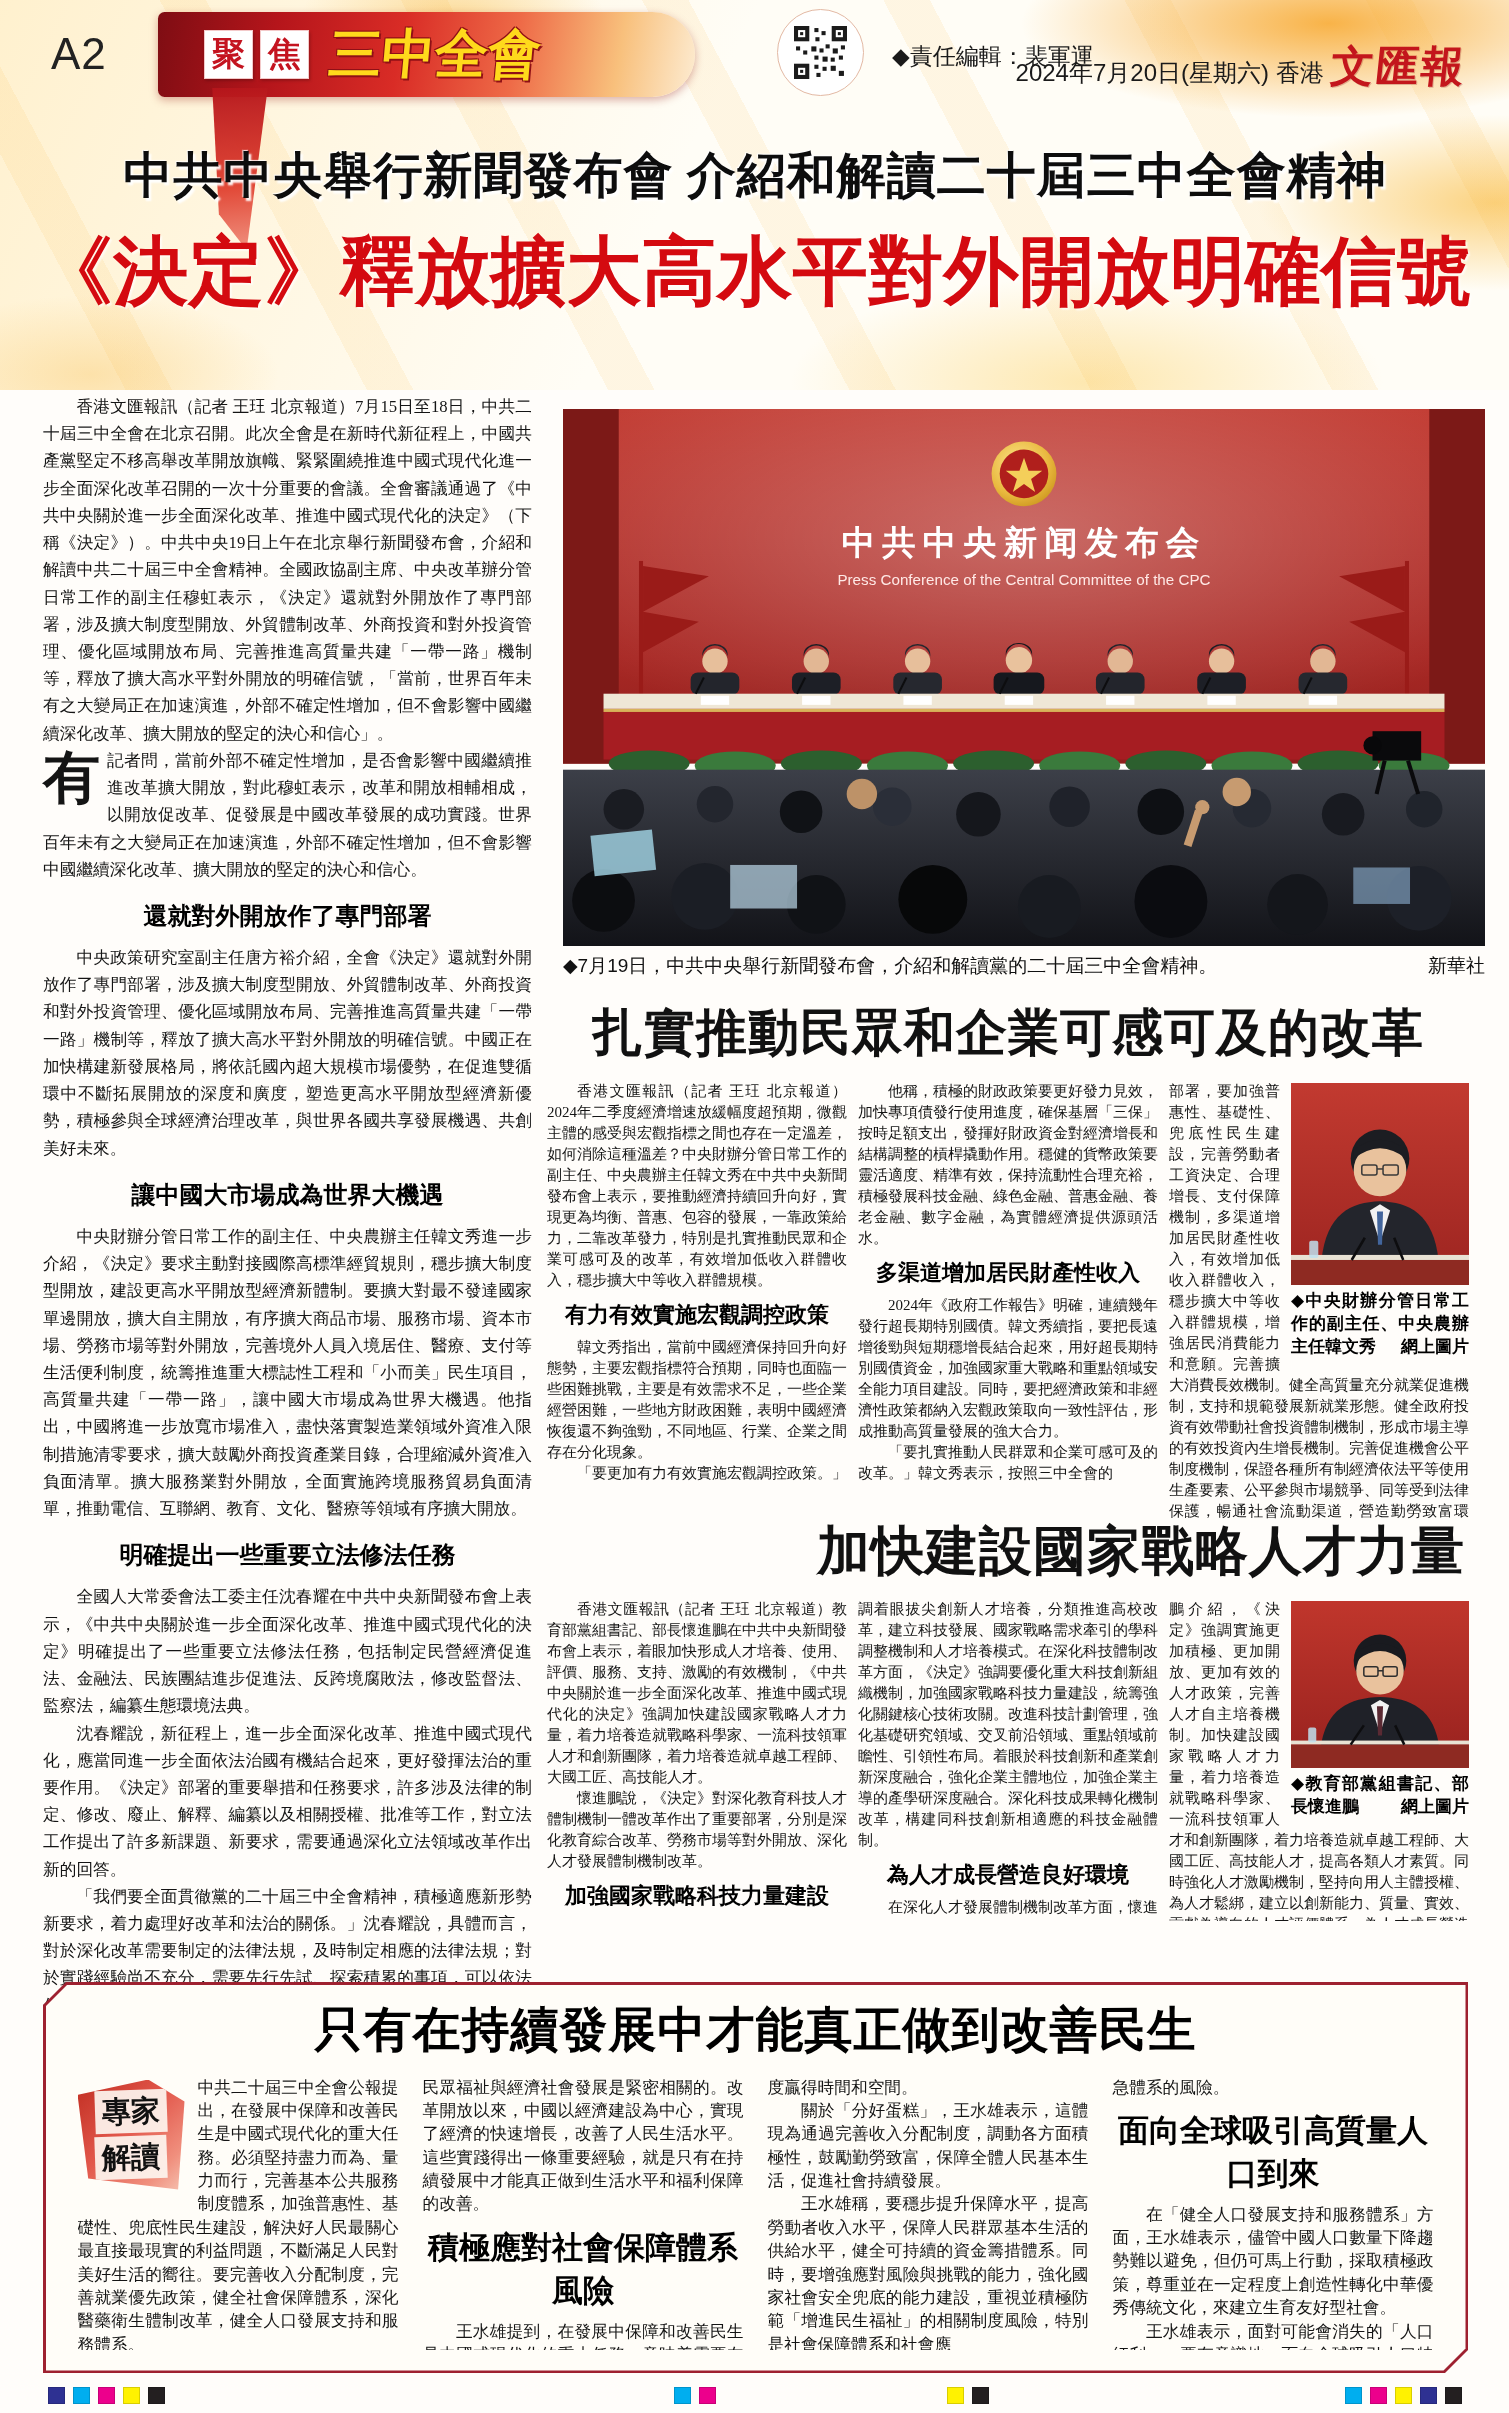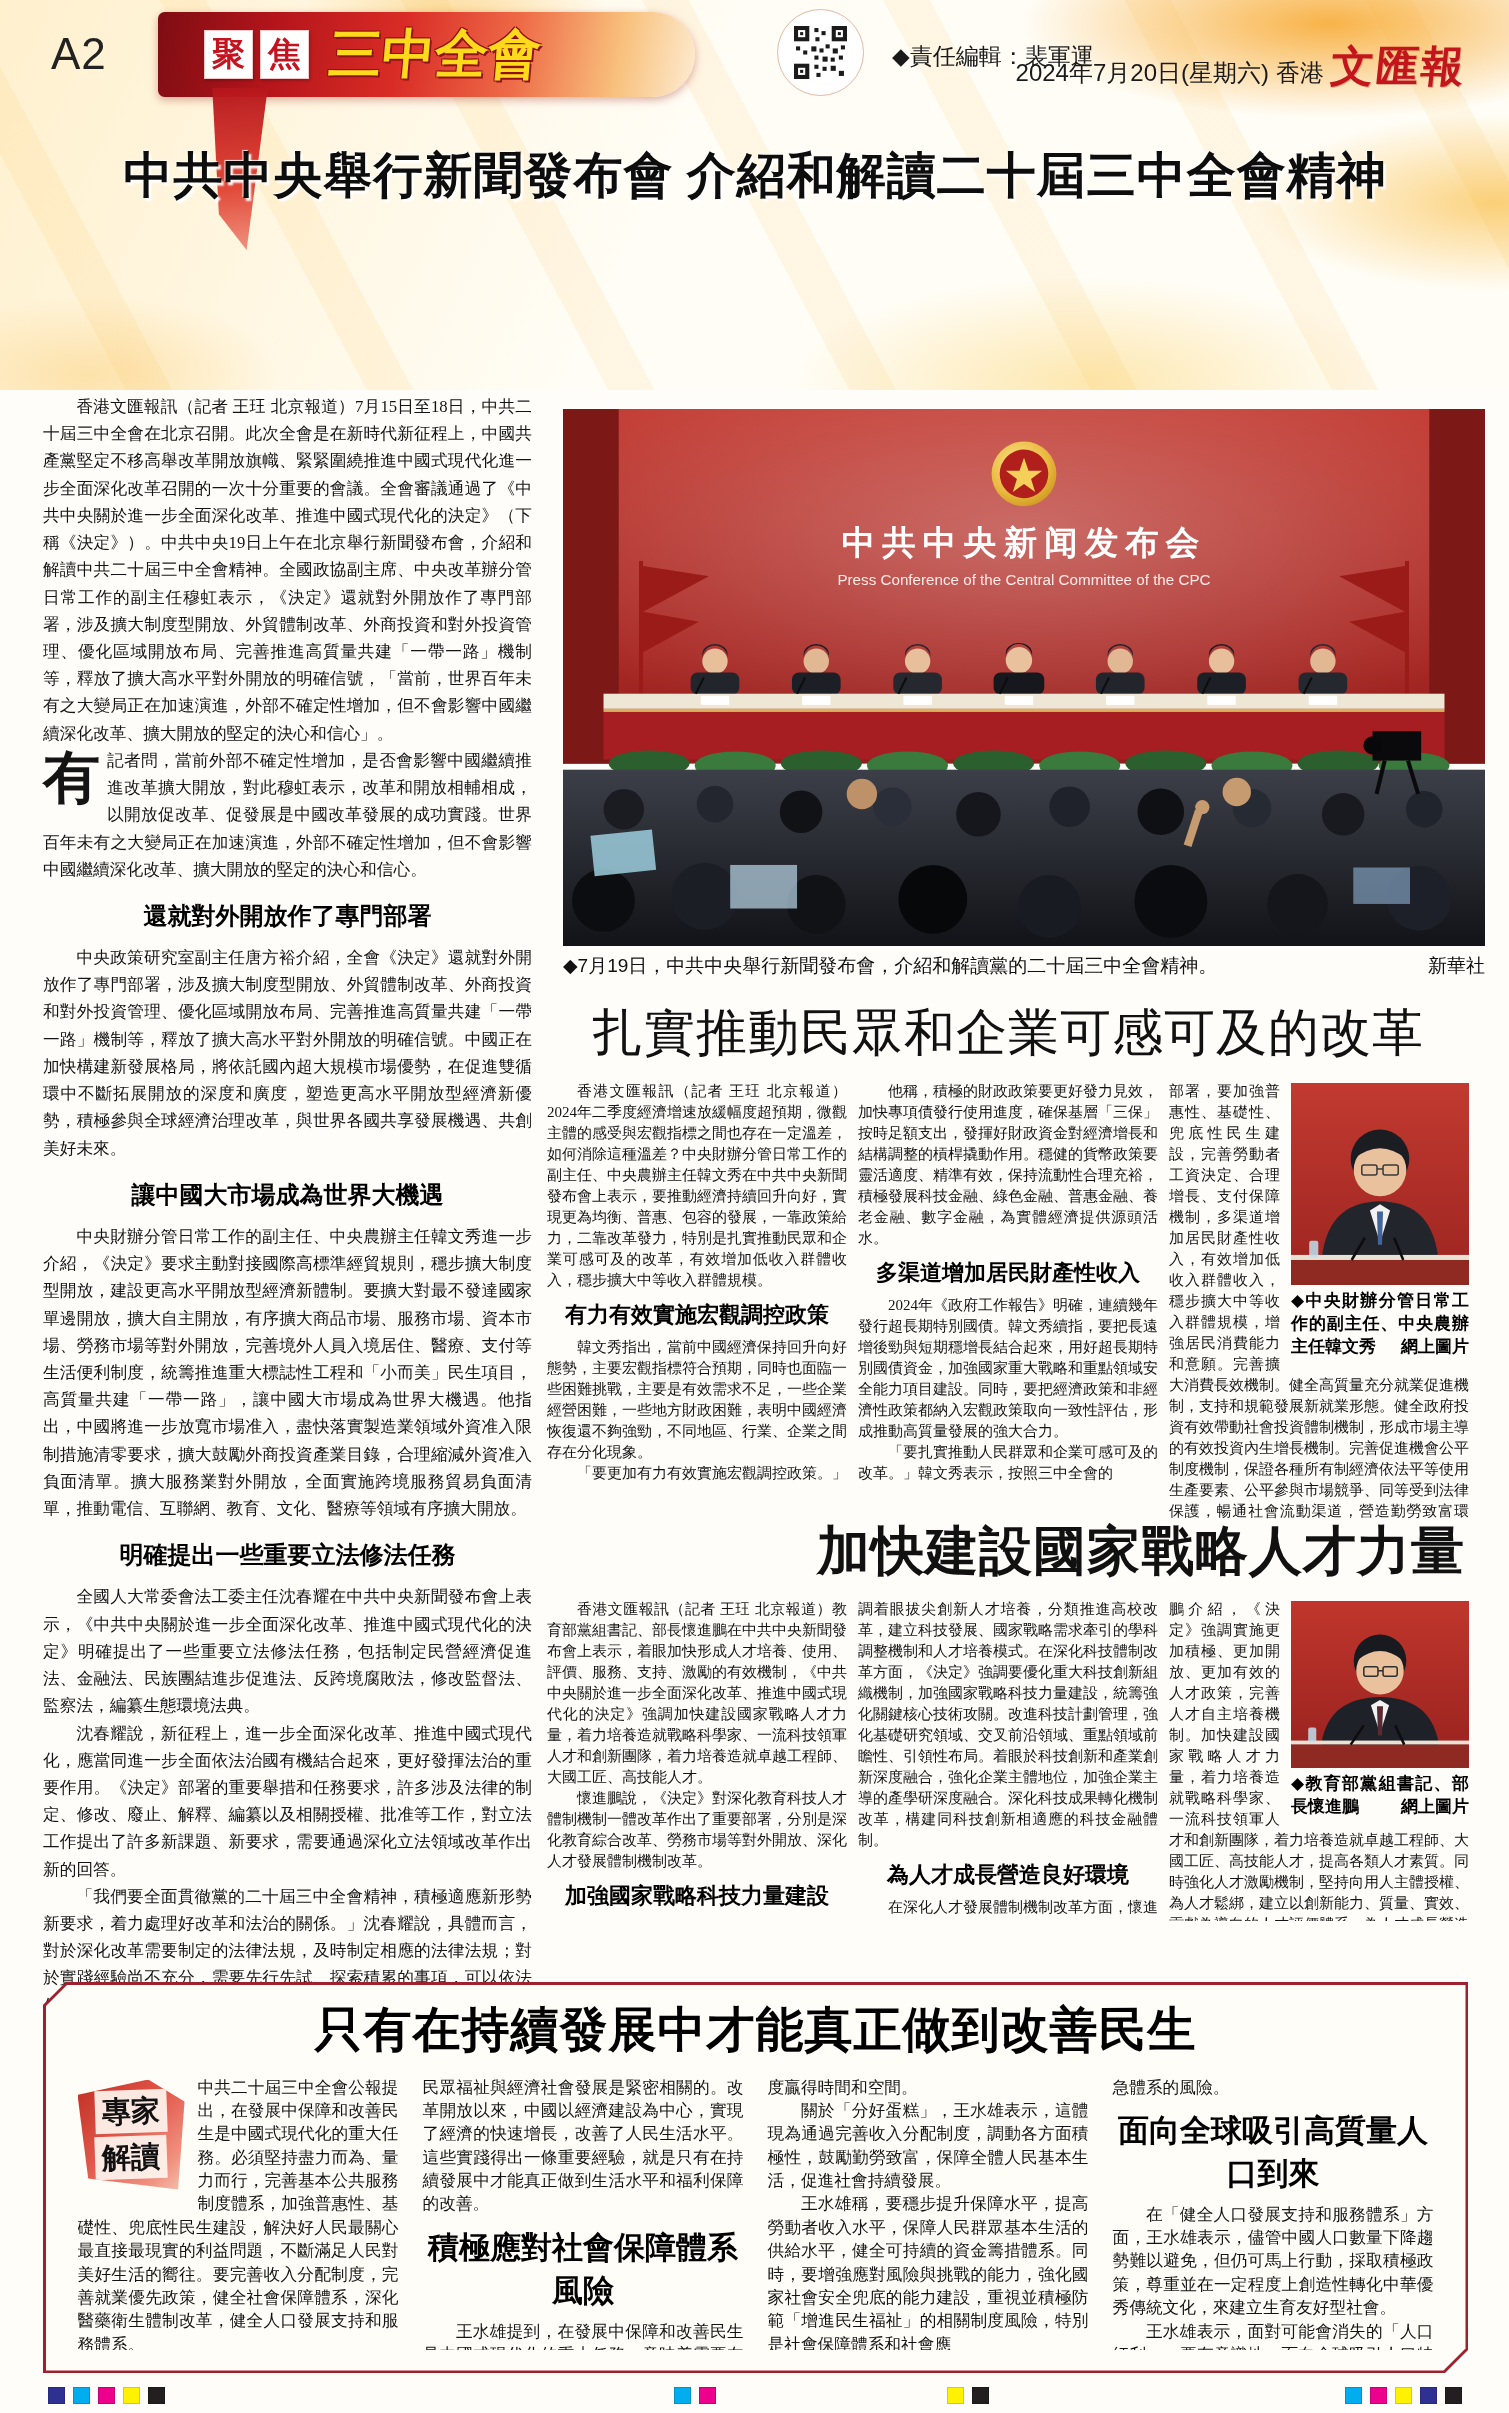--- a/index.html
+++ b/index.html
@@ -67,21 +67,21 @@
 
   
   .main-photo{position:absolute;left:547px;top:393px;width:922px;margin:16px;}
   .main-photo svg{display:block;width:922px;height:537px;}
   .main-photo figcaption{display:flex;justify-content:space-between;margin-top:7px;
     font-family:"Liberation Sans","DejaVu Sans",sans-serif;font-size:19px;color:#111;}
 
   
   .article2{position:absolute;left:547px;top:999px;width:922px;}
   .article2 h2{margin:0 0 13px;text-align:center;font-family:"Liberation Sans","DejaVu Sans",sans-serif;
-    font-weight:400;font-size:51px;color:#111;letter-spacing:1px;}
+    font-weight:700;font-size:51px;color:#111;letter-spacing:1px;}
   .article3{position:absolute;left:547px;top:1516px;width:922px;}
   .article3 h2{margin:0 0 11px;text-align:right;font-family:"Liberation Sans","DejaVu Sans",sans-serif;
     font-weight:900;font-size:53px;color:#111;letter-spacing:1px;padding-right:4px;}
   .cols{display:flex;gap:11px;overflow:hidden;}
   .article2 .cols{height:442px;}
   .article3 .cols{height:322px;}
   .acol{flex:1;font-size:15px;line-height:1.40;}
   .acol h4.blk-subhead{font-size:22px;margin:9px 0 6px;}
   .inline-photo{float:right;width:178px;margin:2px 0 5px 11px;}
   .inline-photo svg{display:block;width:178px;}
@@ -169,20 +169,21 @@
     <div class="editor">◆責任編輯：裴軍運</div>
 
     <div class="dateline">
       <span>2024年7月20日(星期六)</span>
       <span>香港</span>
       <span class="brand">文匯報</span>
     </div>
   </header>
 
   <h2 class="kicker">中共中央舉行新聞發布會 介紹和解讀二十屆三中全會精神</h2>
+  <h1 class="main-headline">《決定》釋放擴大高水平對外開放明確信號</h1>
 
   <article class="lead">
       <p class="blk-para"><b>香港文匯報訊（記者 王玨 北京報道）</b>7月15日至18日，中共二十屆三中全會在北京召開。此次全會是在新時代新征程上，中國共產黨堅定不移高舉改革開放旗幟、緊緊圍繞推進中國式現代化進一步全面深化改革召開的一次十分重要的會議。全會審議通過了《中共中央關於進一步全面深化改革、推進中國式現代化的決定》（下稱《決定》）。中共中央19日上午在北京舉行新聞發布會，介紹和解讀中共二十屆三中全會精神。全國政協副主席、中央改革辦分管日常工作的副主任穆虹表示，《決定》還就對外開放作了專門部署，涉及擴大制度型開放、外貿體制改革、外商投資和對外投資管理、優化區域開放布局、完善推進高質量共建「一帶一路」機制等，釋放了擴大高水平對外開放的明確信號，「當前，世界百年未有之大變局正在加速演進，外部不確定性增加，但不會影響中國繼續深化改革、擴大開放的堅定的決心和信心」。</p>
       <p class="blk-drop"><span class="dropcap">有</span>記者問，當前外部不確定性增加，是否會影響中國繼續推進改革擴大開放，對此穆虹表示，改革和開放相輔相成，以開放促改革、促發展是中國改革發展的成功實踐。世界百年未有之大變局正在加速演進，外部不確定性增加，但不會影響中國繼續深化改革、擴大開放的堅定的決心和信心。</p>
       <h4 class="blk-subhead">還就對外開放作了專門部署</h4>
       <p class="blk-para">中央政策研究室副主任唐方裕介紹，全會《決定》還就對外開放作了專門部署，涉及擴大制度型開放、外貿體制改革、外商投資和對外投資管理、優化區域開放布局、完善推進高質量共建「一帶一路」機制等，釋放了擴大高水平對外開放的明確信號。中國正在加快構建新發展格局，將依託國內超大規模市場優勢，在促進雙循環中不斷拓展開放的深度和廣度，塑造更高水平開放型經濟新優勢，積極參與全球經濟治理改革，與世界各國共享發展機遇、共創美好未來。</p>
       <h4 class="blk-subhead">讓中國大市場成為世界大機遇</h4>
       <p class="blk-para">中央財辦分管日常工作的副主任、中央農辦主任韓文秀進一步介紹，《決定》要求主動對接國際高標準經貿規則，穩步擴大制度型開放，建設更高水平開放型經濟新體制。要擴大對最不發達國家單邊開放，擴大自主開放，有序擴大商品市場、服務市場、資本市場、勞務市場等對外開放，完善境外人員入境居住、醫療、支付等生活便利制度，統籌推進重大標誌性工程和「小而美」民生項目，高質量共建「一帶一路」，讓中國大市場成為世界大機遇。他指出，中國將進一步放寬市場准入，盡快落實製造業領域外資准入限制措施清零要求，擴大鼓勵外商投資產業目錄，合理縮減外資准入負面清單。擴大服務業對外開放，全面實施跨境服務貿易負面清單，推動電信、互聯網、教育、文化、醫療等領域有序擴大開放。</p>
       <h4 class="blk-subhead">明確提出一些重要立法修法任務</h4>
       <p class="blk-para">全國人大常委會法工委主任沈春耀在中共中央新聞發布會上表示，《中共中央關於進一步全面深化改革、推進中國式現代化的決定》明確提出了一些重要立法修法任務，包括制定民營經濟促進法、金融法、民族團結進步促進法、反跨境腐敗法，修改監督法、監察法，編纂生態環境法典。</p>

